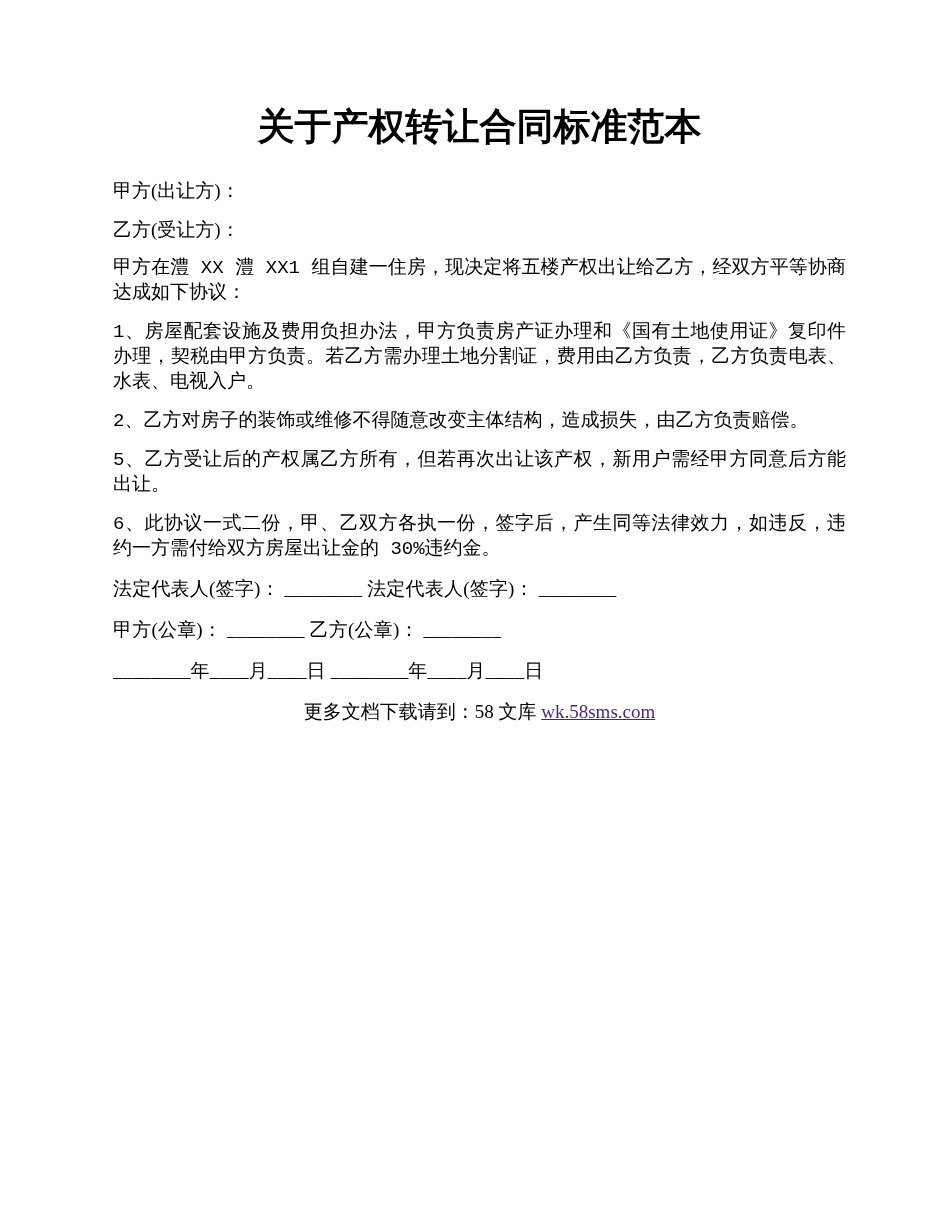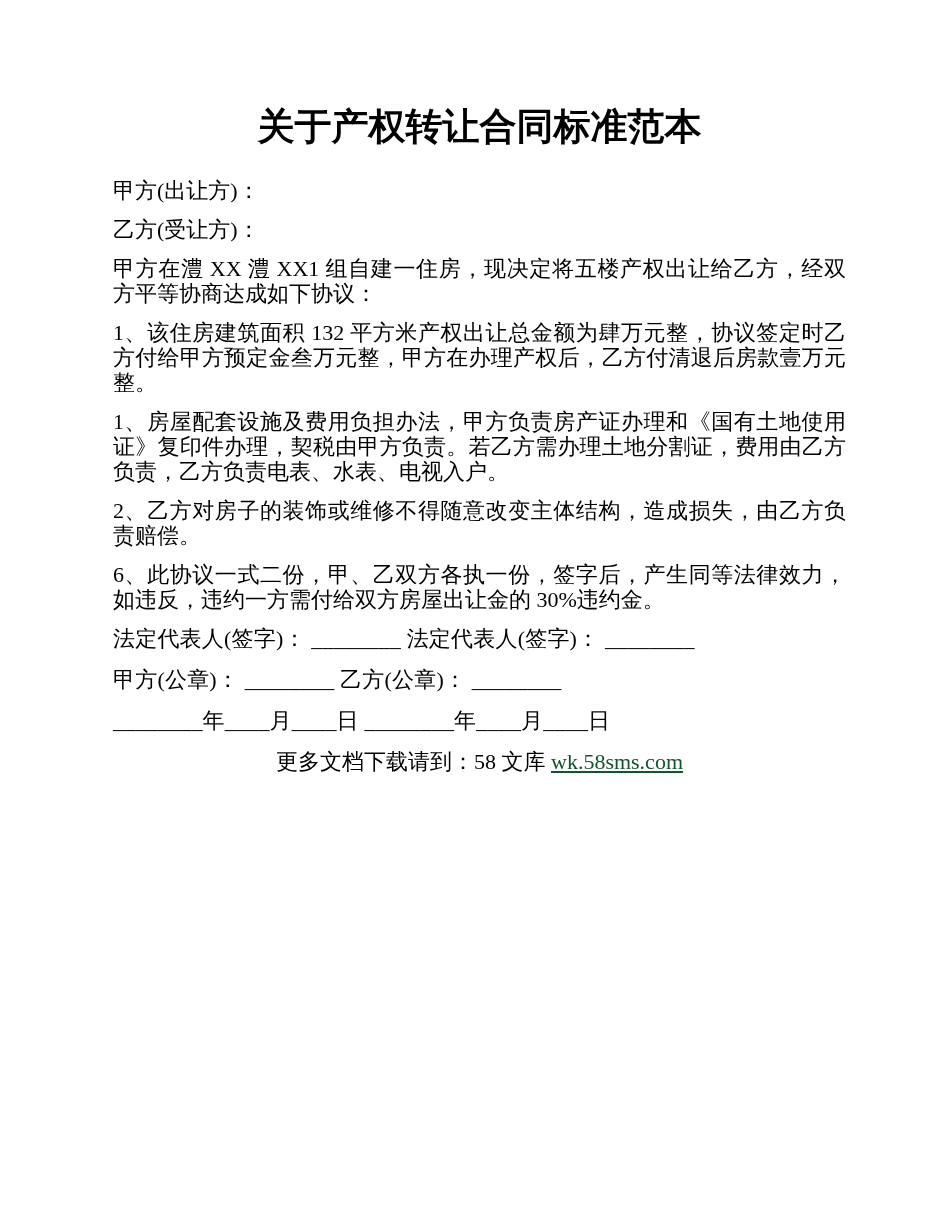--- a/index.html
+++ b/index.html
@@ -22,63 +22,64 @@
   }
   .title {
     font-size: 37px;
     line-height: 46px;
     font-weight: bold;
     text-align: center;
     margin: 0 0 28px 0;
     font-family: "Liberation Serif", "DejaVu Serif", serif;
   }
   .para {
-    font-size: 22px;
+    font-size: 19px;
     line-height: 25px;
     margin: 0 0 14px 0;
     text-align: left;
     white-space: normal;
   }
   .just {
     text-align: justify;
+    font-family: Liberation Mono, monospace;
   }
   .sig {
     margin-bottom: 16px;
     letter-spacing: 0.2px;
   }
   .footer-para {
     text-align: center;
     margin-bottom: 0;
   }
   .footer-link {
-    color: #14532d;
+    color: #4c1d95;
     text-decoration: underline;
     cursor: pointer;
   }
 </style>
 </head>
 <body>
 
 <div class="page">
 
   <h1 class="title">关于产权转让合同标准范本</h1>
 
   <p class="para">甲方(出让方)：</p>
 
   <p class="para">乙方(受让方)：</p>
 
   <p class="para just">甲方在澧 XX 澧 XX1 组自建一住房，现决定将五楼产权出让给乙方，经双方平等协商达成如下协议：</p>
 
-  <p class="para just">1、该住房建筑面积 132 平方米产权出让总金额为肆万元整，协议签定时乙方付给甲方预定金叁万元整，甲方在办理产权后，乙方付清退后房款壹万元整。</p>
 
   <p class="para just">1、房屋配套设施及费用负担办法，甲方负责房产证办理和《国有土地使用证》复印件办理，契税由甲方负责。若乙方需办理土地分割证，费用由乙方负责，乙方负责电表、水表、电视入户。</p>
 
 
   <p class="para just">2、乙方对房子的装饰或维修不得随意改变主体结构，造成损失，由乙方负责赔偿。</p>
 
+  <p class="para just">5、乙方受让后的产权属乙方所有，但若再次出让该产权，新用户需经甲方同意后方能出让。</p>
 
   <p class="para just">6、此协议一式二份，甲、乙双方各执一份，签字后，产生同等法律效力，如违反，违约一方需付给双方房屋出让金的 30%违约金。</p>
 
   <p class="para sig">法定代表人(签字)： ________ 法定代表人(签字)： ________</p>
 
   <p class="para sig">甲方(公章)： ________ 乙方(公章)： ________</p>
 
   <p class="para sig">________年____月____日 ________年____月____日</p>
 
   <p class="para footer-para">

